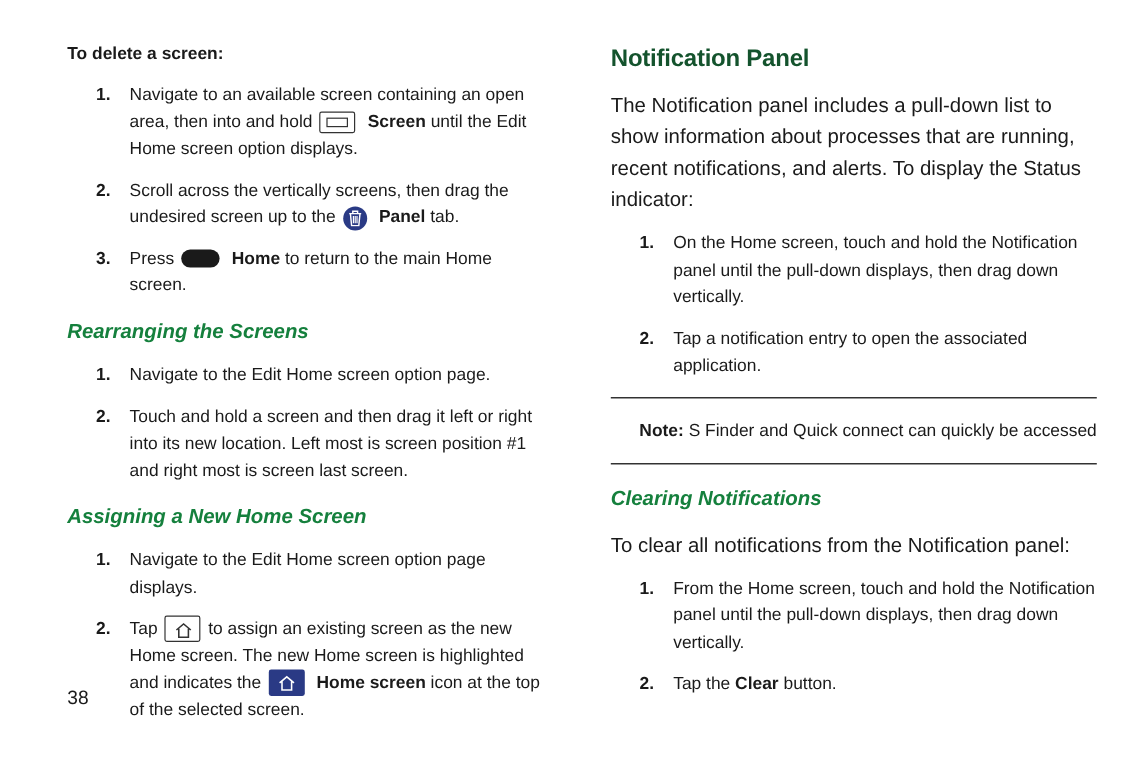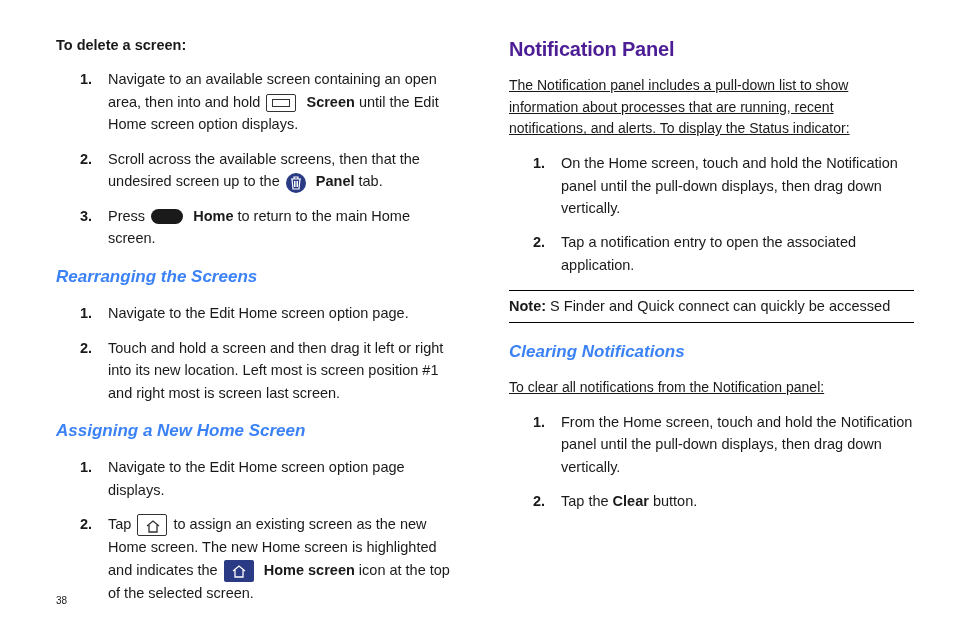--- a/index.html
+++ b/index.html
@@ -35,55 +35,55 @@
     position: relative;
     padding-left: 28px;
     margin-bottom: 12px;
   }
   ol li .num {
     position: absolute;
     left: 0;
     font-weight: 700;
   }
   .h-sub {
-    color: #3b82f6;
+    color: #15803d;
     font-weight: 700;
     font-style: italic;
     font-size: 17px;
     margin: 10px 0 12px 0;
   }
   .h-main {
-    color: #4c1d95;
+    color: #14532d;
     font-weight: 800;
     font-size: 20px;
     margin-bottom: 10px;
     letter-spacing: -0.2px;
   }
   .body-text {
     margin-bottom: 12px;
-    font-size: 14px;
-    text-decoration: underline;
+    font-size: 17px;
   }
   .note-block {
     border-top: 1px solid #000;
     border-bottom: 1px solid #000;
-    padding: 4px 0;
+    padding: 16px 0;
     margin: 10px 0 16px 0;
     font-size: 14.5px;
+    text-align: right;
   }
   .note-block .note-body {
     padding-left: 38px;
   }
   .note-prefix { font-weight: 700; }
   .inline-b { font-weight: 700; }
   .page-num {
     position: absolute;
-    bottom: 30px;
+    bottom: 44px;
     left: 56px;
-    font-size: 10px;
+    font-size: 16px;
   }
   
   .ic {
     display: inline-block;
     vertical-align: middle;
     margin: 0 2px;
     position: relative;
   }
   .ic-recent {
     width: 30px; height: 18px;
@@ -140,21 +140,21 @@
     <ol>
       <li>
         <span class="num">1.</span>
         <span>Navigate to an available screen containing an open area, then into and hold </span>
         <span class="ic ic-recent"></span>
         <span>&nbsp;</span><span class="inline-b">Screen</span>
         <span> until the Edit Home screen option displays.</span>
       </li>
       <li>
         <span class="num">2.</span>
-        <span>Scroll across the available screens, then that the undesired screen up to the </span>
+        <span>Scroll across the vertically screens, then drag the undesired screen up to the </span>
         <span class="ic ic-remove">
           <svg width="12" height="14" viewBox="0 0 12 14">
               <path d="M1 3h10M4 3V1h4v2M2 3l1 10h6l1-10" stroke="#fff" stroke-width="1.2" fill="none"></path>
               <path d="M4.5 5v6M6 5v6M7.5 5v6" stroke="#fff" stroke-width="1"></path>
             </svg>
         </span>
         <span>&nbsp;</span><span class="inline-b">Panel</span>
         <span> tab.</span>
       </li>
       <li>

